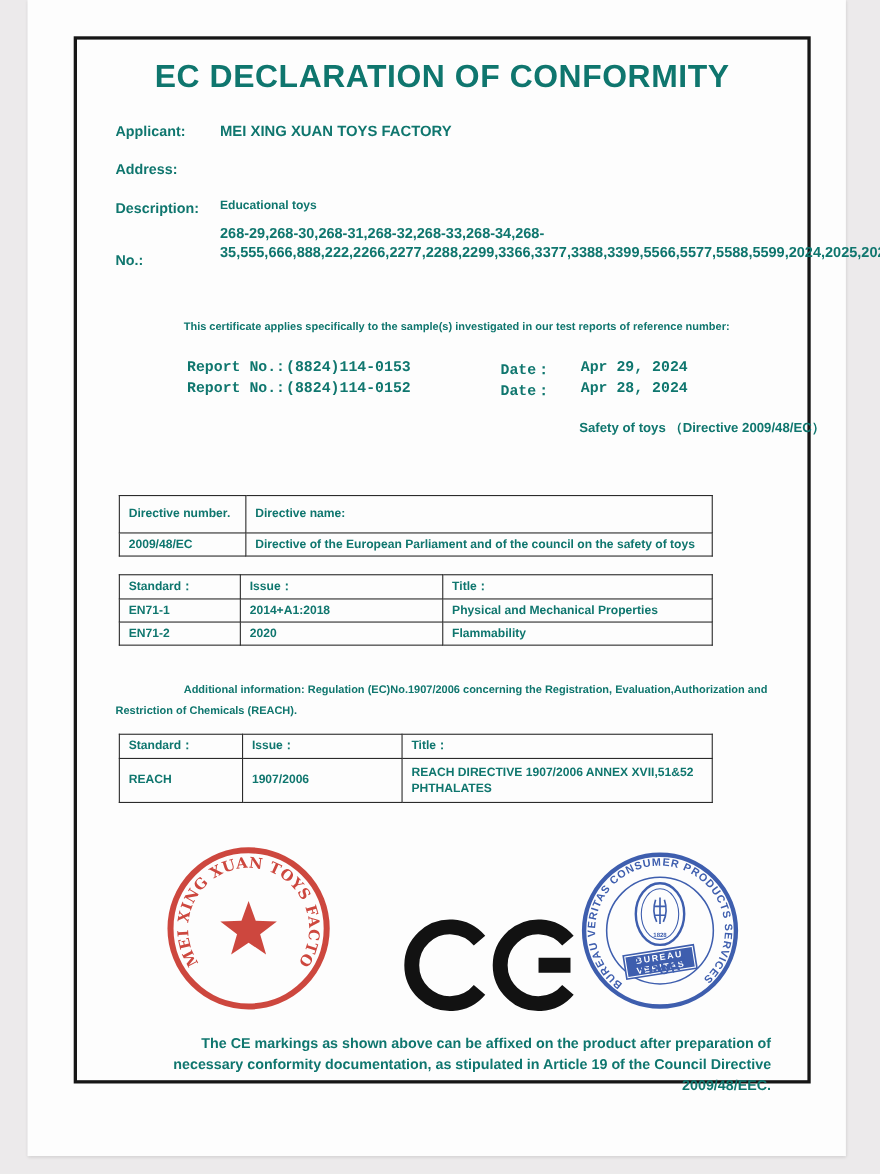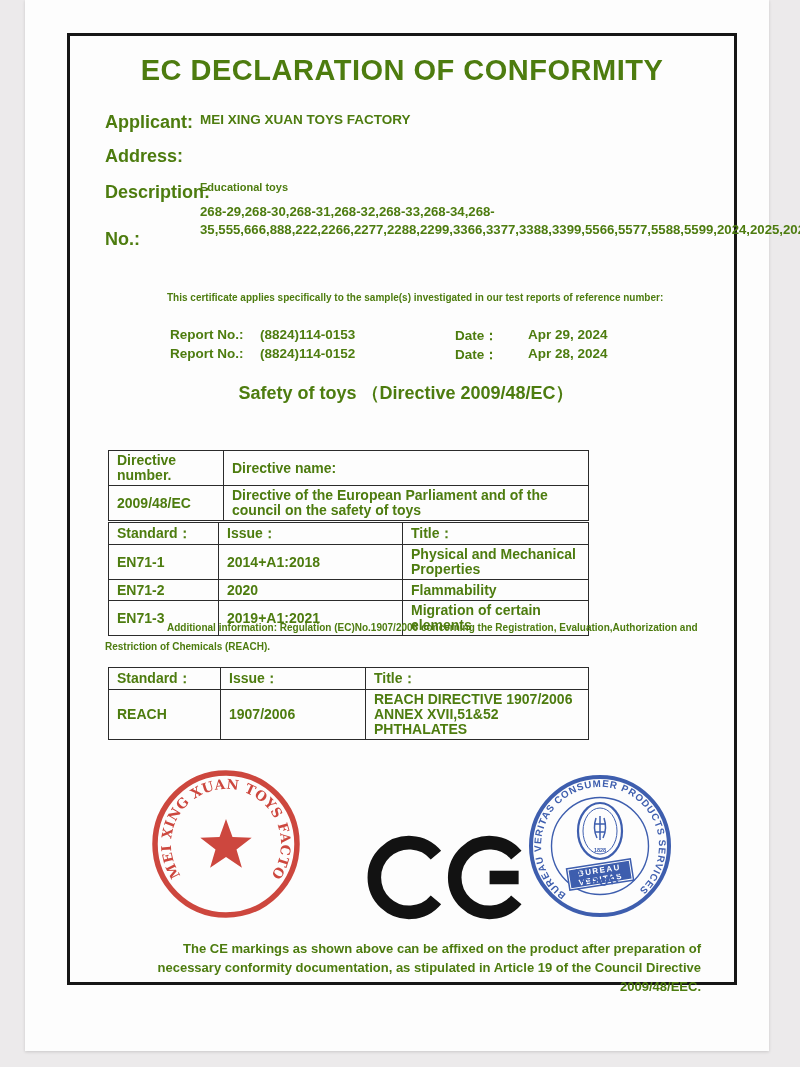--- a/index.html
+++ b/index.html
@@ -1,31 +1,31 @@
 <!DOCTYPE html>
 <html><head>
 <meta charset="utf-8">
 <style>
   html,body{margin:0;padding:0;background:#eceaeb;}
   .doc{position:relative;width:800px;height:1067px;background:#eceaeb;
-       font-family:"Liberation Sans",sans-serif;font-weight:700;color:#4d7c0f;overflow:hidden;}
+       font-family:"Liberation Sans",sans-serif;font-weight:700;color:#0f766e;overflow:hidden;}
   .page{position:absolute;left:25px;top:0;width:744px;height:1051px;background:#fdfdfd;
         box-shadow:0 1px 3px rgba(0,0,0,.15);}
   .frame{position:absolute;left:42px;top:33px;width:664px;height:946px;border:3px solid #161616;}
   .abs{position:absolute;}
   .title{left:0;top:18px;width:100%;text-align:center;font-size:29px;letter-spacing:.5px;white-space:nowrap;}
-  .lbl{font-size:18px;}
+  .lbl{font-size:13px;}
   .val{font-size:13.5px;}
   .desc-val{font-size:11px;}
   .no-text{font-size:13.2px;line-height:17.5px;width:474px;}
   .para{font-size:10px;line-height:19px;width:596px;text-indent:62px;}
   .rline{font-size:13.5px;height:19px;}
-  .rline span{position:absolute;white-space:nowrap;}
-  .center-line{left:4px;width:100%;text-align:center;font-size:18px;}
-  table.tbl{border-collapse:collapse;table-layout:fixed;width:481px;font-size:14px;}
+  .rline span{position:absolute;white-space:nowrap;font-family:Liberation Mono, monospace;}
+  .center-line{left:16px;width:100%;text-align:right;font-size:12px;}
+  table.tbl{border-collapse:collapse;table-layout:fixed;width:540px;font-size:11px;}
   table.tbl th,table.tbl td{border:1.5px solid #2b2b2b;text-align:left;
       padding:2px 8px;vertical-align:middle;font-weight:700;line-height:15px;}
   .footer-note{font-size:13px;line-height:19px;width:596px;text-indent:60px;text-align:right;}
   svg text{font-weight:700;}
 </style>
 </head>
 <body>
 
 <div class="doc">
   <div class="page">
@@ -94,25 +94,20 @@
         <tr style="height:21px">
           <td>EN71-1</td>
           <td>2014+A1:2018</td>
           <td>Physical and Mechanical Properties</td>
         </tr>
         <tr style="height:21px">
           <td>EN71-2</td>
           <td>2020</td>
           <td>Flammability</td>
         </tr>
-        <tr style="height:21px">
-          <td>EN71-3</td>
-          <td>2019+A1:2021</td>
-          <td>Migration of certain elements</td>
-        </tr>
       </tbody>
         </table>
 
       <div class="abs para" style="left:35px;top:582px">Additional information: Regulation (EC)No.1907/2006 concerning the Registration, Evaluation,Authorization and Restriction of Chemicals (REACH).</div>
 
       <table class="tbl abs" style="left:38px;top:631px">
         <colgroup>
             <col style="width:112px">
             <col style="width:145px">
             <col>

